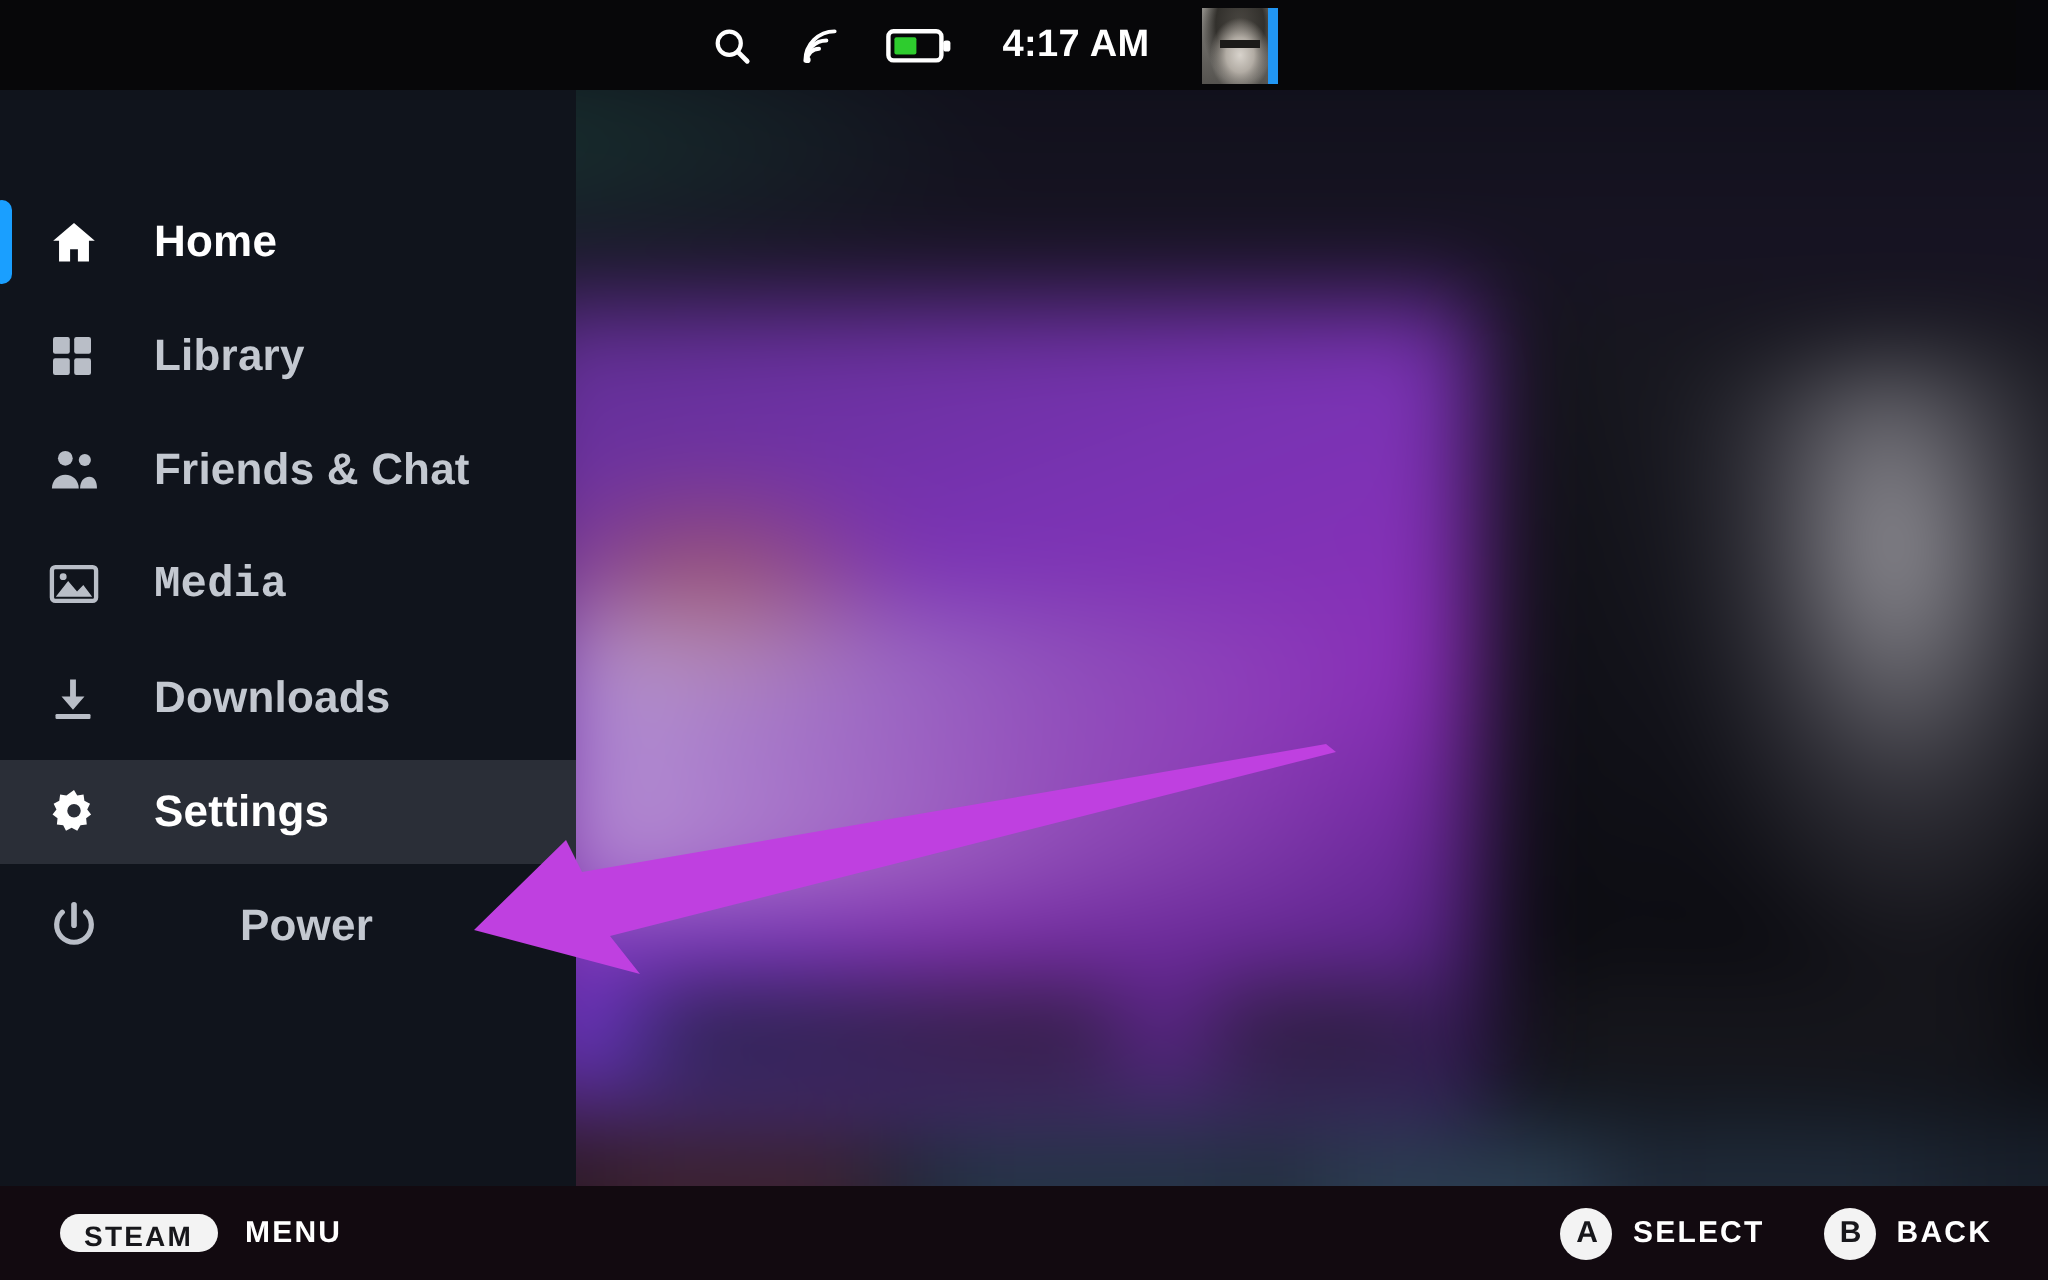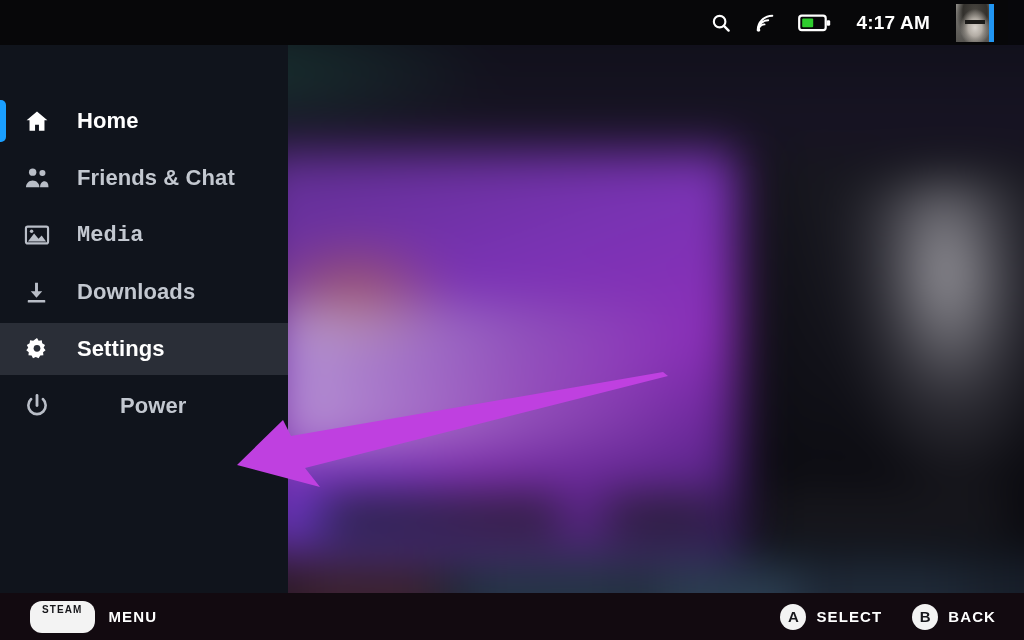--- a/index.html
+++ b/index.html
@@ -90,21 +90,21 @@
     background: linear-gradient(90deg,#2a1118 0%,#241020 16%,#2c1822 30%,#1f2636 45%,#24303f 58%,#1a2230 70%,#202a38 82%,#141a24 100%);
   }
   .row2-blob { border-radius: 6px; }
 
   
   #topbar {
     position: absolute; left: 0; top: 0;
     width: 1008px; height: 45px;
     background: #070709;
     display: flex; align-items: center;
-    justify-content: flex-end;
+    justify-content: center;
     z-index: 40;
   }
   #status-items { display: flex; align-items: center; gap: 22px; padding-right: 14px; }
 
   .statusicon { display: flex; align-items: center; justify-content: center; }
   #clock {
     color: #ffffff;
     font-size: 19px;
     font-weight: bold;
     letter-spacing: .2px;
@@ -201,25 +201,25 @@
     padding: 0 14px 0 30px;
     z-index: 60;
   }
   #bottom-left, #bottom-right { display: flex; align-items: center; }
   #bottom-right { gap: 30px; padding-right: 14px; }
   .hint { display: flex; align-items: center; gap: 10px; }
 
   .pill {
     background: #f3f3f3;
     color: #17171b;
-    font-size: 10px;
+    font-size: 14px;
     font-weight: bold;
     letter-spacing: 1.1px;
     border-radius: 12px;
-    padding: 4px 12px 18px;
+    padding: 4px 12px 1px;
     line-height: 1;
   }
   .glyph-circle {
     width: 26px; height: 26px;
     border-radius: 50%;
     background: #f3f3f3;
     color: #17171b;
     font-size: 15px;
     font-weight: bold;
     display: flex; align-items: center; justify-content: center;
@@ -317,20 +317,31 @@
 
     <div class="nav-item active" style="margin-top:50px;">
       <span class="nav-icon">
         <svg width="26" height="26" viewBox="0 0 24 24">
             <path d="M12 3.2 2.4 11.4h2.7V21h5.1v-5.6h3.6V21h5.1v-9.6h2.7z"></path>
           </svg>
       </span>
       <span class="nav-label">Home</span>
     </div>
 
+    <div class="nav-item" style="margin-top:5px;">
+      <span class="nav-icon">
+        <svg width="24" height="24" viewBox="0 0 24 24">
+          <rect x="2.5" y="2.5" width="8.4" height="8.4" rx="1.1"></rect>
+          <rect x="13.1" y="2.5" width="8.4" height="8.4" rx="1.1"></rect>
+          <rect x="2.5" y="13.1" width="8.4" height="8.4" rx="1.1"></rect>
+          <rect x="13.1" y="13.1" width="8.4" height="8.4" rx="1.1"></rect>
+        </svg>
+      </span>
+      <span class="nav-label">Library</span>
+    </div>
 
 
     <div class="nav-item" style="margin-top:5px;">
       <span class="nav-icon">
         <svg width="26" height="26" viewBox="0 0 24 24">
           <circle cx="8" cy="6.6" r="3.4"></circle>
           <circle cx="17" cy="7.4" r="2.8"></circle>
           <path d="M1.8 20.5c0-3.7 2.8-6.3 6.2-6.3s6.2 2.6 6.2 6.3z"></path>
           <path d="M14.8 20.5c0-3.1 1.6-5.4 4.3-5.4 2.2 0 3.5 1.9 3.5 5.4z"></path>
         </svg>

